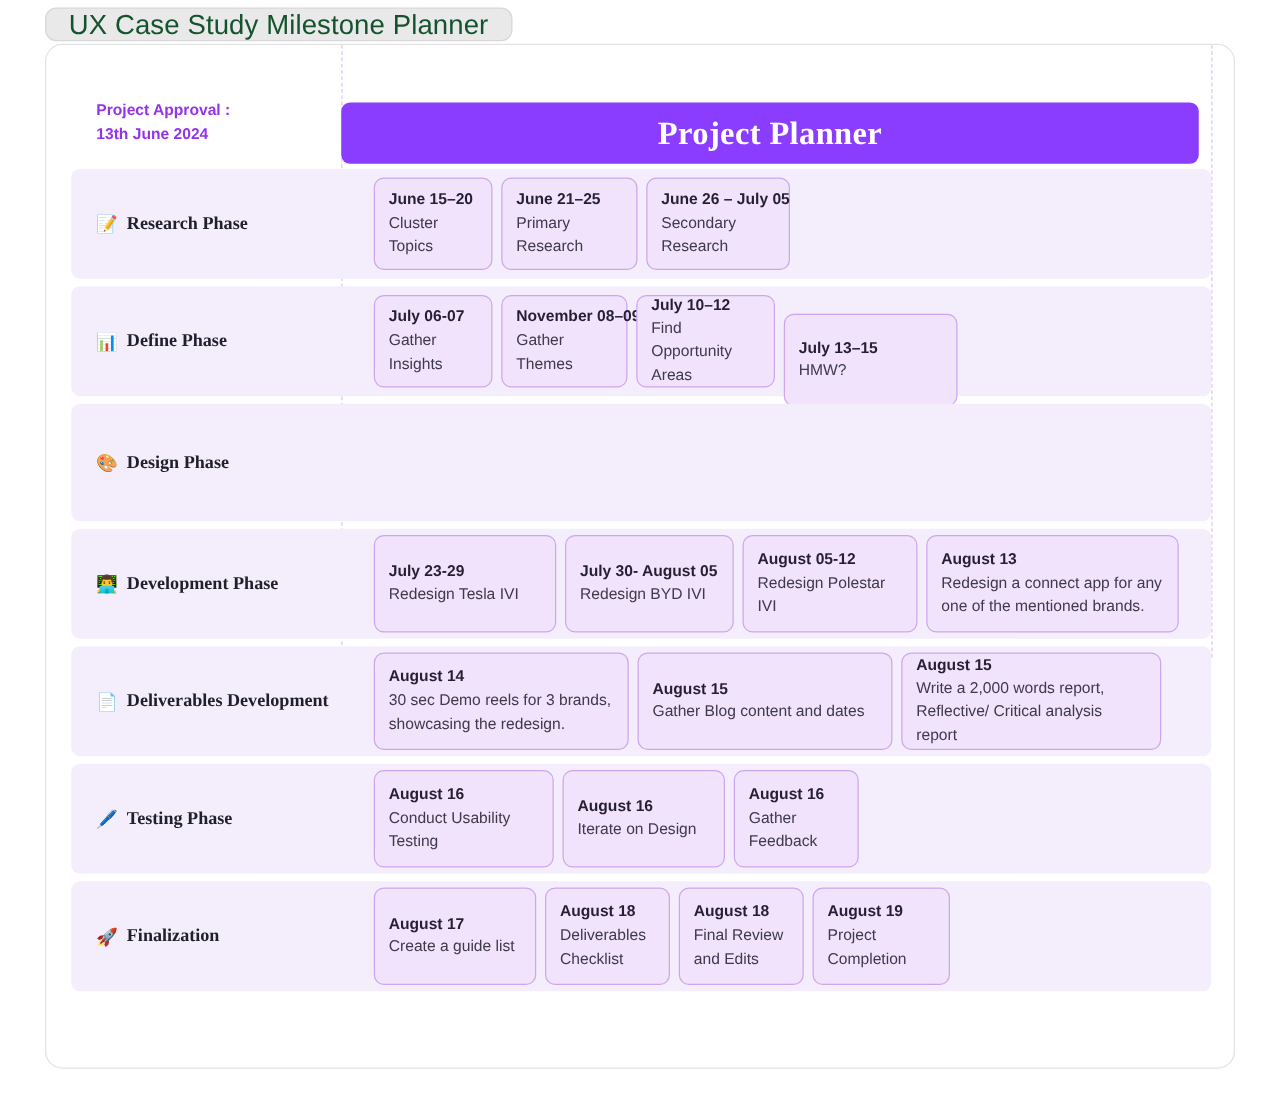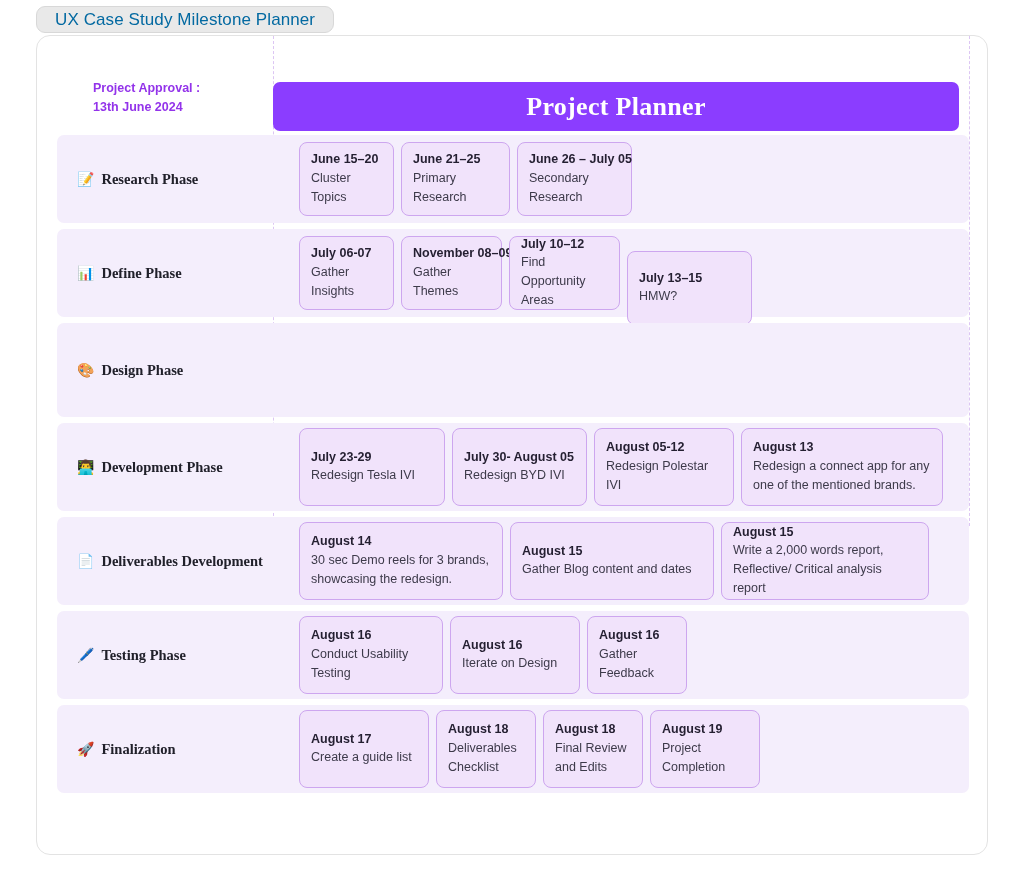--- a/index.html
+++ b/index.html
@@ -21,22 +21,22 @@
     height: 27px;
     padding: 0 18px;
     background: #e9e9e9;
     border: 1px solid #d8d8d8;
     border-radius: 9px;
     display: flex;
     align-items: center;
     box-sizing: border-box;
   }
   .title-pill span {
-    font-size: 17px;
-    color: #0369a1;
+    font-size: 22px;
+    color: #14532d;
     letter-spacing: 0.1px;
     white-space: nowrap;
   }
 
   
   .board {
     position: absolute;
     left: 36px;
     top: 35px;
     width: 952px;
@@ -62,21 +62,21 @@
   .header-row {
     position: absolute;
     left: 0;
     top: 0;
     width: 952px;
     height: 100px;
     box-sizing: border-box;
   }
   .approval {
     position: absolute;
-    left: 56px;
+    left: 40px;
     top: 43px;
     width: 190px;
     font-size: 12.5px;
     font-weight: bold;
     color: #9333ea;
     line-height: 1.55;
   }
   .approval .l2 { display: block; }
 
   .banner {
@@ -181,21 +181,21 @@
   
   .r0 .card { height: 74px; }
   .r0 .card:nth-child(1) { width: 95px; }
   .r0 .card:nth-child(2) { width: 109px; }
   .r0 .card:nth-child(3) { width: 115px; }
 
   .r1 .card { height: 74px; }
   .r1 .card:nth-child(1) { width: 95px; }
   .r1 .card:nth-child(2) { width: 101px; }
   .r1 .card:nth-child(3) { width: 111px; }
-  .r1 .card:nth-child(4) { width: 125px; margin-top: 30px; }
+  .r1 .card:nth-child(4) { width: 139px; margin-top: 30px; }
 
   .r2 .card { height: 78px; }
   .r2 .card:nth-child(1) { width: 155px; }
   .r2 .card:nth-child(2) { width: 148px; }
   .r2 .card:nth-child(3) { width: 136px; }
 
   .r3 .card { height: 78px; }
   .r3 .card:nth-child(1) { width: 146px; }
   .r3 .card:nth-child(2) { width: 135px; }
   .r3 .card:nth-child(3) { width: 140px; }

